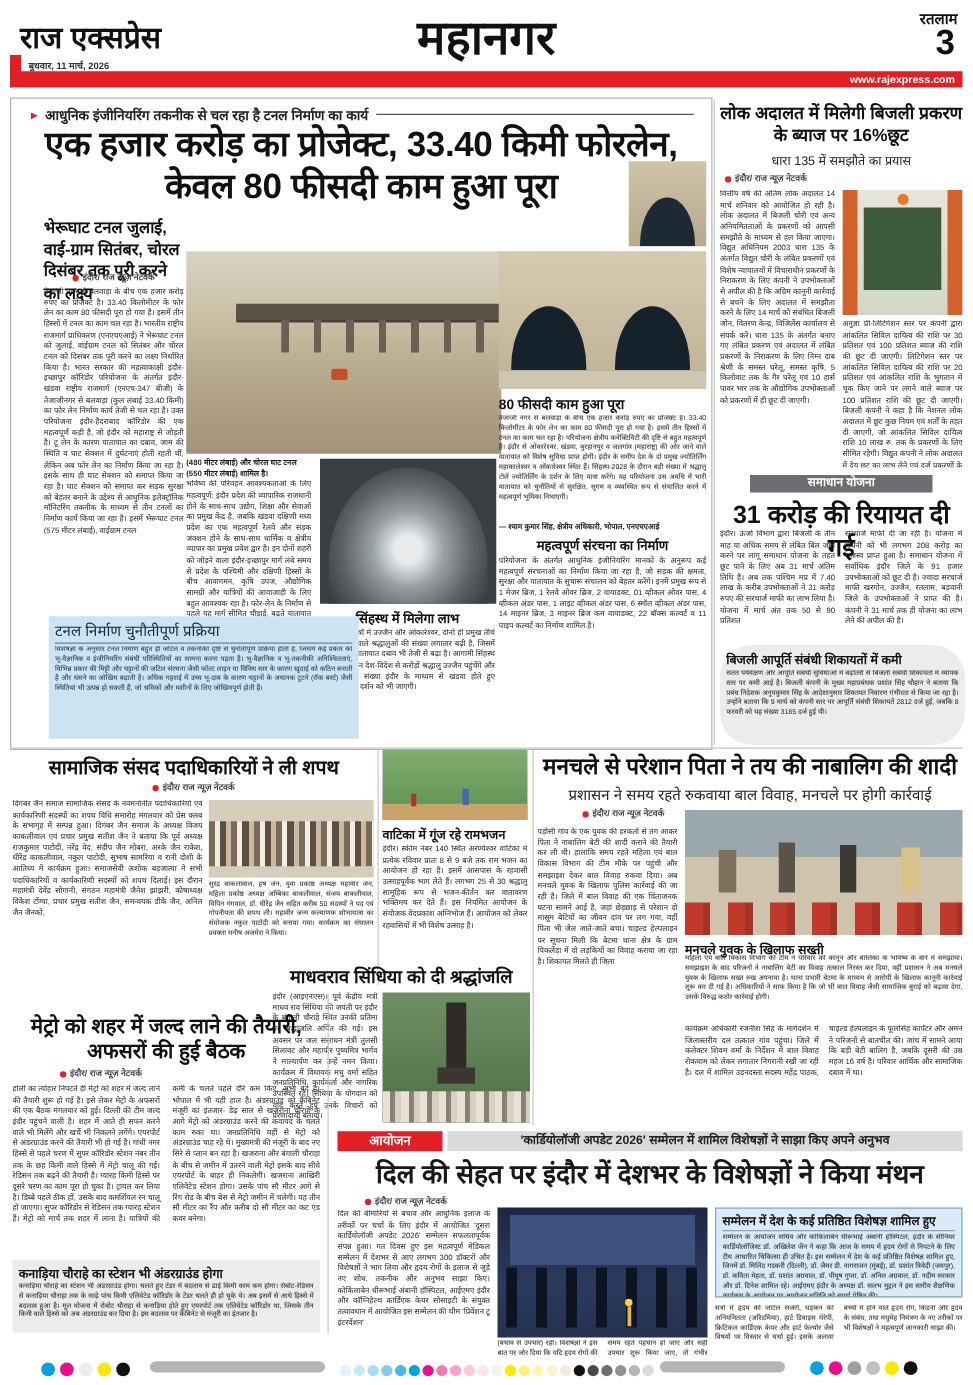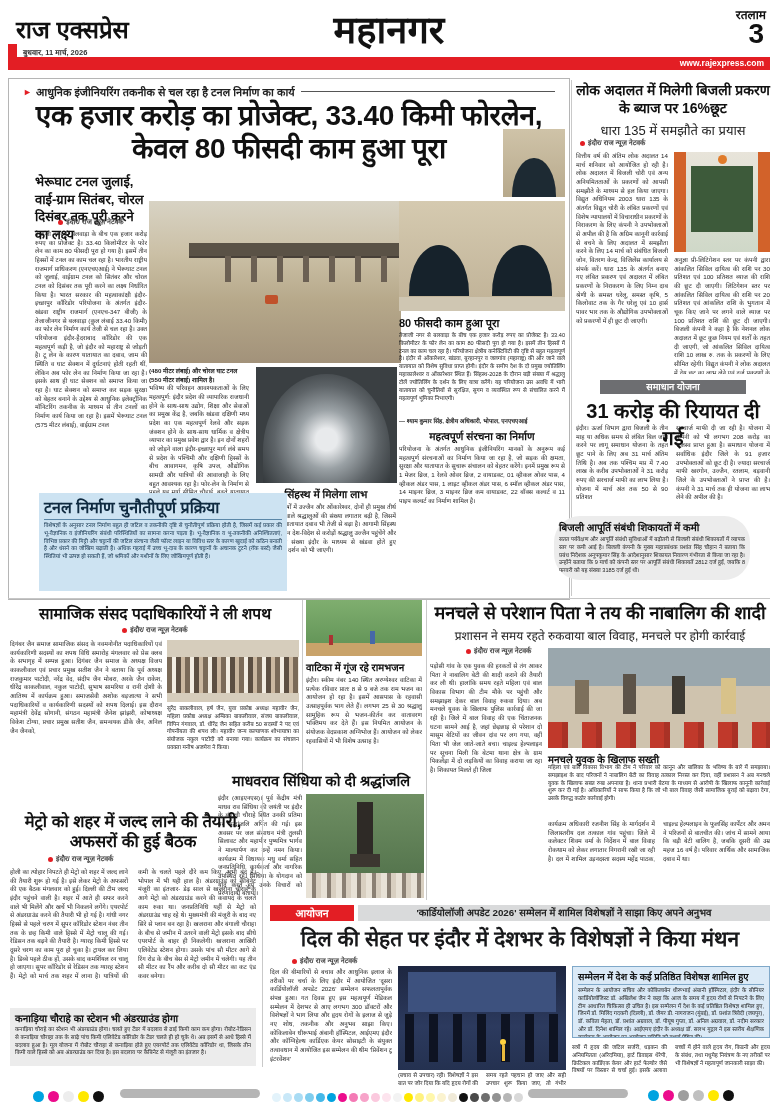--- a/index.html
+++ b/index.html
@@ -87,45 +87,45 @@
       <div class="center" style="font-size:10.5px;font-weight:bold;color:#111;margin-bottom:2px;">सिंहस्थ में मिलेगा लाभ</div>
       <div class="body-text" style="height:86px;">पिछले कुछ वर्षों में उज्जैन और ओंकारेश्वर, दोनों ही प्रमुख तीर्थ क्षेत्रों में आने वाले श्रद्धालुओं की संख्या लगातार बढ़ी है, जिसमें इन मार्गों पर यातायात दबाव भी तेजी से बढ़ा है। आगामी सिंहस्थ 2028 के दौरान देश-विदेश से करोड़ों श्रद्धालु उज्जैन पहुंचेंगे और इनमें से बड़ी संख्या इंदौर के माध्यम से खंडवा होते हुए ओंकारेश्वर के दर्शन को भी जाएगी।</div>
     </div>
 
     <div class="abs" style="left:390px;top:350px;width:166px;height:162px;">
       <div class="center" style="font-size:10.5px;font-weight:bold;color:#111;margin-bottom:2px;">महत्वपूर्ण संरचना का निर्माण</div>
       <div class="body-text" style="height:142px;">परियोजना के अंतर्गत आधुनिक इंजीनियरिंग मानकों के अनुरूप कई महत्वपूर्ण संरचनाओं का निर्माण किया जा रहा है, जो सड़क की क्षमता, सुरक्षा और यातायात के सुचारू संचालन को बेहतर करेंगे। इनमें प्रमुख रूप से 1 मेजर ब्रिज, 1 रेलवे ओवर ब्रिज, 2 वायाडक्ट, 01 व्हीकल ओवर पास, 4 व्हीकल अंडर पास, 1 लाइट व्हीकल अंडर पास, 6 स्मॉल व्हीकल अंडर पास, 14 माइनर ब्रिज, 3 माइनर ब्रिज कम वायाडक्ट, 22 बॉक्स कल्वर्ट व 11 पाइप कल्वर्ट का निर्माण शामिल है।</div>
     </div>
 
     <div class="abs" style="left:30px;top:414px;width:248px;height:98px;background:#cde3f2;padding:3px 5px;box-sizing:border-box;">
-      <div style="font-size:16px;font-weight:bold;color:#0f2a40;border-bottom:1px solid #5b87a8;padding-bottom:1px;margin-bottom:2px;">टनल निर्माण चुनौतीपूर्ण प्रक्रिया</div>
+      <div style="font-size:12px;font-weight:normal;color:#0f2a40;border-bottom:1px solid #5b87a8;padding-bottom:1px;margin-bottom:2px;">टनल निर्माण चुनौतीपूर्ण प्रक्रिया</div>
       <div class="body-sm" style="height:74px;color:#11304a;">विशेषज्ञों के अनुसार टनल निर्माण बहुत ही जटिल व तकनीकी दृष्टि से चुनौतीपूर्ण प्रक्रिया होती है, जिसमें कई प्रकार की भू-वैज्ञानिक व इंजीनियरिंग संबंधी परिस्थितियों का सामना करना पड़ता है। भू-वैज्ञानिक व भू-तकनीकी अनिश्चितताएं, विभिन्न प्रकार की मिट्टी और चट्टानों की जटिल संरचना जैसी फॉल्ट लाइन या विविध स्तर के कारण खुदाई को कठिन बनाती है और धंसने का जोखिम बढ़ाती है। अधिक गहराई में उच्च भू-दाब के कारण चट्टानों के अचानक टूटने (रॉक बर्स्ट) जैसी स्थितियां भी उत्पन्न हो सकती हैं, जो श्रमिकों और मशीनों के लिए जोखिमपूर्ण होती हैं।</div>
     </div>
   </div>
 
   <div class="vr" style="left:571px;top:80px;height:516px;"></div>
 
   <div class="abs headline center" style="left:576px;top:82px;width:194px;font-size:14px;line-height:1.25;">लोक अदालत में मिलेगी बिजली प्रकरण के ब्याज पर 16%छूट</div>
-  <div class="abs center" style="left:576px;top:121px;width:194px;font-size:13px;color:#222;">धारा 135 में समझौते का प्रयास</div>
+  <div class="abs center" style="left:576px;top:121px;width:194px;font-size:10px;color:#222;">धारा 135 में समझौते का प्रयास</div>
   <div class="abs byline" style="left:580px;top:138px;">इंदौर/ राज न्यूज़ नेटवर्क</div>
   <div class="abs body-text" style="left:576px;top:152px;width:92px;height:222px;">वित्तीय वर्ष की अंतिम लोक अदालत 14 मार्च शनिवार को आयोजित हो रही है। लोक अदालत में बिजली चोरी एवं अन्य अनियमितताओं के प्रकरणों को आपसी समझौते के माध्यम से हल किया जाएगा। विद्युत अधिनियम 2003 धारा 135 के अंतर्गत विद्युत चोरी के लंबित प्रकरणों एवं विशेष न्यायालयों में विचाराधीन प्रकरणों के निराकरण के लिए कंपनी ने उपभोक्ताओं से अपील की है कि अग्रिम कानूनी कार्रवाई से बचने के लिए अदालत में समझौता करने के लिए 14 मार्च को संबंधित बिजली जोन, वितरण केन्द्र, विजिलेंस कार्यालय से संपर्क करें। धारा 135 के अंतर्गत बनाए गए लंबित प्रकरण एवं अदालत में लंबित प्रकरणों के निराकरण के लिए निम्न दाब श्रेणी के समस्त घरेलू, समस्त कृषि, 5 किलोवाट तक के गैर घरेलू एवं 10 हार्स पावर भार तक के औद्योगिक उपभोक्ताओं को प्रकरणों में ही छूट दी जाएगी।</div>
   <div class="ph" style="left:674px;top:152px;width:96px;height:100px;background:linear-gradient(#e8e4da,#cfd8c8);">
     <div style="position:absolute;left:0;top:0;bottom:0;width:13%;background:#d2622a;"></div>
     <div style="position:absolute;right:0;top:0;bottom:0;width:13%;background:#d2622a;"></div>
     <div style="position:absolute;left:18%;right:18%;top:14%;height:66%;background:#3d5a3a;"></div>
     <div style="position:absolute;left:46%;top:3%;width:9px;height:9px;border-radius:50%;background:#e07b2a;"></div>
   </div>
   <div class="abs body-text" style="left:674px;top:256px;width:96px;height:118px;">अनुज्ञा प्री-लिटिगेशन स्तर पर कंपनी द्वारा आंकलित सिविल दायित्व की राशि पर 30 प्रतिशत एवं 100 प्रतिशत ब्याज की राशि की छूट दी जाएगी। लिटिगेशन स्तर पर आंकलित सिविल दायित्व की राशि पर 20 प्रतिशत एवं आंकलित राशि के भुगतान में चूक किए जाने पर लगने वाले ब्याज पर 100 प्रतिशत राशि की छूट दी जाएगी। बिजली कंपनी ने कहा है कि नेशनल ल‍ोक अदालत में छूट कुछ नियम एवं शर्तों के तहत दी जाएगी, जो आंकलित सिविल दायित्व राशि 10 लाख रु. तक के प्रकरणों के लिए सीमित रहेगी। विद्युत कंपनी ने लोक अदालत में देय छूट का लाभ लेने एवं दर्ज प्रकरणों के समाधान की अपील की है।</div>
 
   <div class="abs center" style="left:600px;top:380px;width:146px;height:14px;background:#6d6e71;color:#fff;font-size:9.5px;font-weight:bold;line-height:14px;">समाधान योजना</div>
   <div class="abs headline center" style="left:576px;top:397px;width:194px;font-size:20px;">31 करोड़ की रियायत दी गई</div>
   <div class="abs body-text" style="left:576px;top:424px;width:92px;height:88px;">इंदौर। ऊर्जा विभाग द्वारा बिजली के तीन माह या अधिक समय से लंबित बिल जमा करने पर लागू समाधान योजना के तहत छूट पाने के लिए अब 31 मार्च अंतिम तिथि है। अब तक पश्चिम मप्र में 7.40 लाख के करीब उपभोक्ताओं ने 31 करोड़ रुपए की सरचार्ज माफी का लाभ लिया है। योजना में मार्च अंत तक 50 से 90 प्रतिशत</div>
   <div class="abs body-text" style="left:676px;top:424px;width:94px;height:88px;">सरचार्ज माफी दी जा रही है। योजना में कंपनी को भी लगभग 208 करोड़ का राजस्व प्राप्त हुआ है। समाधान योजना में सर्वाधिक इंदौर जिले के 91 हजार उपभोक्ताओं को छूट दी है। ज्यादा सरचार्ज माफी खरगोन, उज्जैन, रतलाम, बड़वानी जिले के उपभोक्ताओं ने प्राप्त की है। कंपनी ने 31 मार्च तक ही योजना का लाभ लेने की अपील की है।</div>
 
-  <div class="abs boxgray" style="left:554px;top:516px;width:196px;height:64px;padding:4px 5px;box-sizing:border-box;border-radius:26px;">
+  <div class="abs boxgray" style="left:576px;top:516px;width:196px;height:80px;padding:4px 5px;box-sizing:border-box;border-radius:26px;">
     <div style="font-size:10px;font-weight:bold;color:#111;margin-bottom:2px;">बिजली आपूर्ति संबंधी शिकायतों में कमी</div>
     <div class="body-sm" style="height:58px;">सतत पर्यवेक्षण और आपूर्ति संबंधी सुविधाओं में बढ़ोतरी से बिजली संबंधी शिकायतों में व्यापक स्तर पर कमी आई है। बिजली कंपनी के मुख्य महाप्रबंधक प्रशांत सिंह चौहान ने बताया कि प्रबंध निदेशक अनूपकुमार सिंह के आदेशानुसार शिकायत निवारण गंभीरता से किया जा रहा है। उन्होंने बताया कि 9 मार्च को कंपनी स्तर पर आपूर्ति संबंधी शिकायतें 2812 दर्ज हुईं, जबकि 8 फरवरी को यह संख्या 3185 दर्ज हुई थी।</div>
   </div>
 
   <div class="hr" style="left:8px;top:598px;width:762px;"></div>
 
   <div class="abs headline center" style="left:10px;top:602px;width:290px;font-size:15.5px;">सामाजिक संसद पदाधिकारियों ने ली शपथ</div>
   <div class="abs byline center" style="left:10px;top:625px;width:290px;">इंदौर/ राज न्यूज़ नेटवर्क</div>
   <div class="abs body-text" style="left:10px;top:640px;width:152px;height:148px;">दिगंबर जैन समाज सामाजिक संसद के नवमनोनीत पदाधिकारियों एवं कार्यकारिणी सदस्यों का शपथ विधि समारोह मंगलवार को प्रेस क्लब के सभागृह में सम्पन्न हुआ। दिगंबर जैन समाज के अध्यक्ष विजय काकलीवाल एवं प्रचार प्रमुख सतीश जैन ने बताया कि पूर्व अध्यक्ष राजकुमार पाटोदी, नरेंद्र वेद, संदीप जैन मोबरा, अरके जैन राकेश, धीरेंद्र काकलीवाल, नकुल पाटोदी, सुभाष सामरिया व रानी दोशी के आतिथ्य में कार्यक्रम हुआ। समाजसेवी अशोक बड़जात्या ने सभी पदाधिकारियों व कार्यकारिणी सदस्यों को शपथ दिलाई। इस दौरान महामंत्री देवेंद्र सोगानी, संगठन महामंत्री जैनेश झांझरी, कोषाध्यक्ष विकेश टोंग्या, प्रचार प्रमुख सतीश जैन, समन्वयक डीके जैन, अनिल जैन जैनको,</div>
   <div class="ph" style="left:167px;top:640px;width:132px;height:62px;background:#d6cdbc;">

